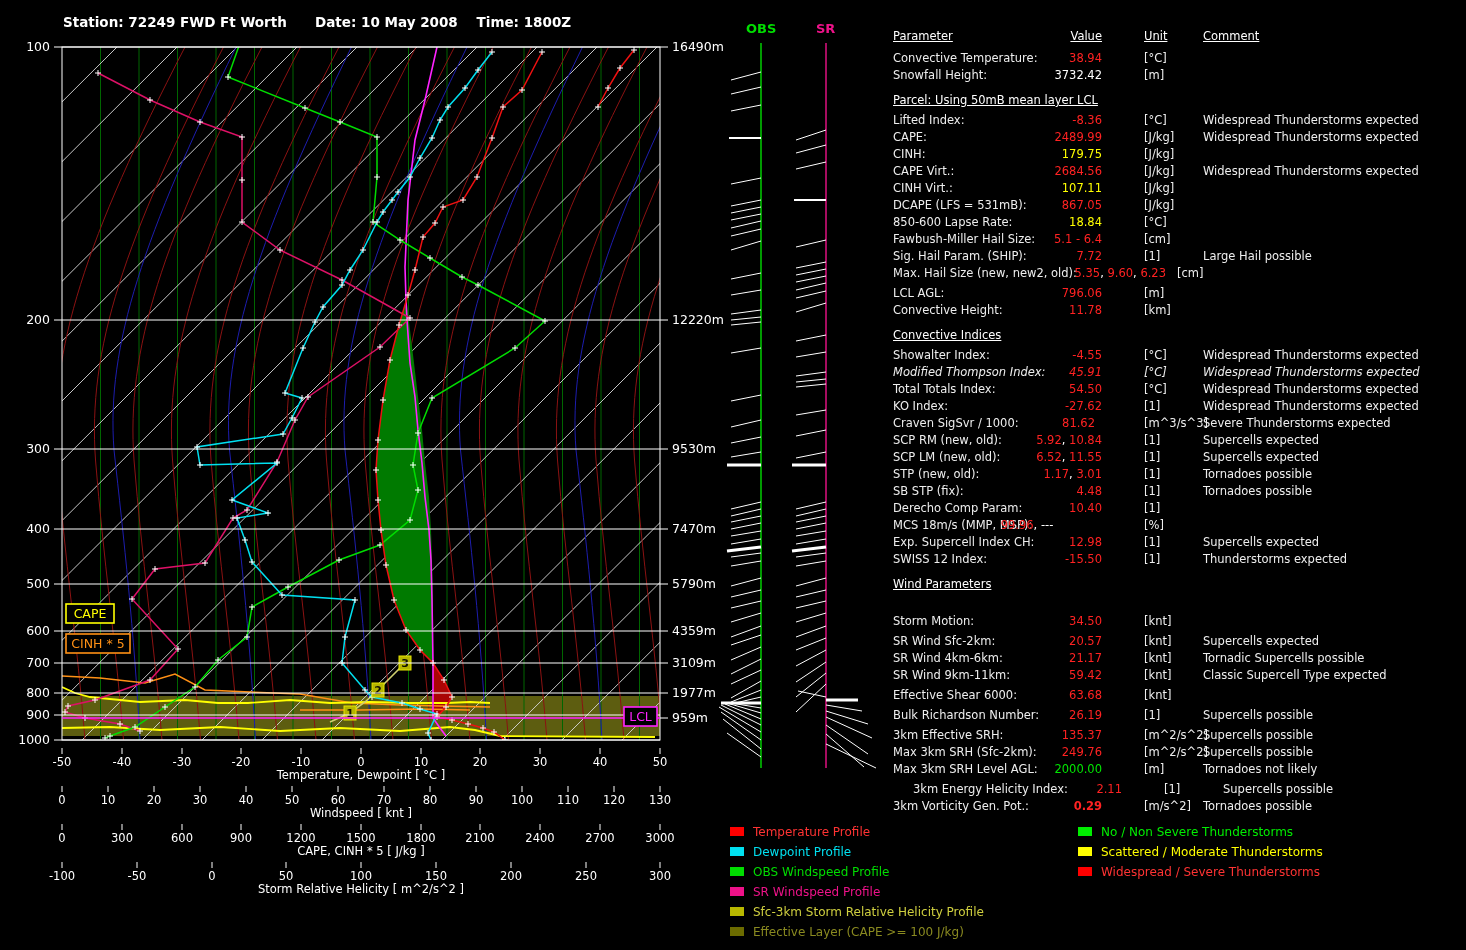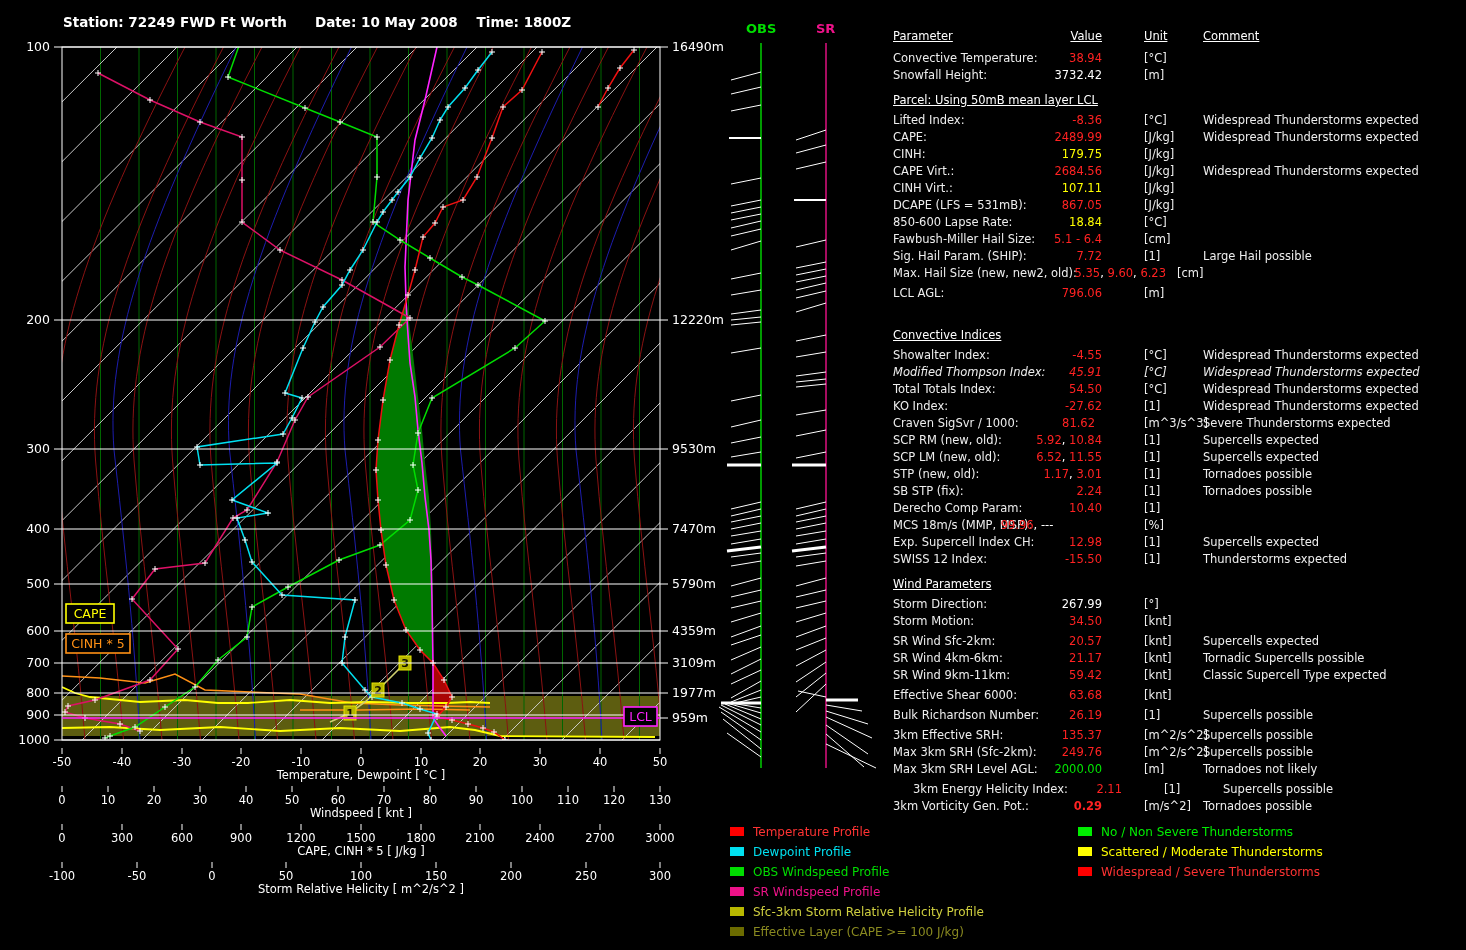--- a/index.html
+++ b/index.html
@@ -713,20 +713,25 @@
       <div class="prow" style="top:266px;left:0;width:573px;">
         <div class="pcellP" style="">Max. Hail Size (new, new2, old):</div>
         <div class="pcellV" style="left:123px;width:150px;"><span style="color: rgb(255, 34, 34);">5.35</span><span style="color: rgb(255, 255, 255);">,  </span><span style="color: rgb(255, 34, 34);">9.60</span><span style="color: rgb(255, 255, 255);">,  </span><span style="color: rgb(255, 34, 34);">6.23</span></div>
         <div class="pcellU" style="left:284px;">[cm]</div>
       </div>
       <div class="prow" style="top:286px;left:0;width:573px;">
         <div class="pcellP" style="">LCL AGL:</div>
         <div class="pcellV" style="left:59px;width:150px;"><span style="color: rgb(255, 34, 34);">796.06</span></div>
         <div class="pcellU" style="left:251px;">[m]</div>
       </div>
+      <div class="prow" style="top:303px;left:0;width:573px;">
+        <div class="pcellP" style="">Convective Height:</div>
+        <div class="pcellV" style="left:59px;width:150px;"><span style="color: rgb(255, 34, 34);">11.78</span></div>
+        <div class="pcellU" style="left:251px;">[km]</div>
+      </div>
       <div class="ptitle" style="top:328px;left:0;">Convective Indices</div>
       <div class="prow" style="top:348px;left:0;width:573px;">
         <div class="pcellP" style="">Showalter Index:</div>
         <div class="pcellV" style="left:59px;width:150px;"><span style="color: rgb(255, 34, 34);">-4.55</span></div>
         <div class="pcellU" style="left:251px;">[°C]</div>
         <div class="pcellC" style="left:310px;">Widespread Thunderstorms expected</div>
       </div>
       <div class="prow" style="top:365px;left:0;width:573px;font-style:italic;">
         <div class="pcellP" style="">Modified Thompson Index:</div>
         <div class="pcellV" style="left:59px;width:150px;"><span style="color: rgb(255, 34, 34);">45.91</span></div>
@@ -764,21 +769,21 @@
         <div class="pcellC" style="left:310px;">Supercells expected</div>
       </div>
       <div class="prow" style="top:467px;left:0;width:573px;">
         <div class="pcellP" style="">STP (new, old):</div>
         <div class="pcellV" style="left:59px;width:150px;"><span style="color: rgb(255, 34, 34);">1.17</span><span style="color: rgb(255, 255, 255);">,  </span><span style="color: rgb(255, 34, 34);">3.01</span></div>
         <div class="pcellU" style="left:251px;">[1]</div>
         <div class="pcellC" style="left:310px;">Tornadoes possible</div>
       </div>
       <div class="prow" style="top:484px;left:0;width:573px;">
         <div class="pcellP" style="">SB STP (fix):</div>
-        <div class="pcellV" style="left:59px;width:150px;"><span style="color: rgb(255, 34, 34);">2.24</span></div>
+        <div class="pcellV" style="left:59px;width:150px;"><span style="color: rgb(255, 34, 34);">4.48</span></div>
         <div class="pcellU" style="left:251px;">[1]</div>
         <div class="pcellC" style="left:310px;">Tornadoes possible</div>
       </div>
       <div class="prow" style="top:501px;left:0;width:573px;">
         <div class="pcellP" style="">Derecho Comp Param:</div>
         <div class="pcellV" style="left:59px;width:150px;"><span style="color: rgb(255, 34, 34);">10.40</span></div>
         <div class="pcellU" style="left:251px;">[1]</div>
       </div>
       <div class="prow" style="top:518px;left:0;width:573px;">
         <div class="pcellP" style="">MCS 18m/s (MMP, MSP):</div>
@@ -791,25 +796,20 @@
         <div class="pcellU" style="left:251px;">[1]</div>
         <div class="pcellC" style="left:310px;">Supercells expected</div>
       </div>
       <div class="prow" style="top:552px;left:0;width:573px;">
         <div class="pcellP" style="">SWISS 12 Index:</div>
         <div class="pcellV" style="left:59px;width:150px;"><span style="color: rgb(255, 34, 34);">-15.50</span></div>
         <div class="pcellU" style="left:251px;">[1]</div>
         <div class="pcellC" style="left:310px;">Thunderstorms expected</div>
       </div>
       <div class="ptitle" style="top:577px;left:0;">Wind Parameters</div>
-      <div class="prow" style="top:597px;left:0;width:573px;">
-        <div class="pcellP" style="">Storm Direction:</div>
-        <div class="pcellV" style="left:59px;width:150px;"><span style="color: rgb(255, 255, 255);">267.99</span></div>
-        <div class="pcellU" style="left:251px;">[°]</div>
-      </div>
       <div class="prow" style="top:614px;left:0;width:573px;">
         <div class="pcellP" style="">Storm Motion:</div>
         <div class="pcellV" style="left:59px;width:150px;"><span style="color: rgb(255, 34, 34);">34.50</span></div>
         <div class="pcellU" style="left:251px;">[knt]</div>
       </div>
       <div class="prow" style="top:634px;left:0;width:573px;">
         <div class="pcellP" style="">SR Wind Sfc-2km:</div>
         <div class="pcellV" style="left:59px;width:150px;"><span style="color: rgb(255, 34, 34);">20.57</span></div>
         <div class="pcellU" style="left:251px;">[knt]</div>
         <div class="pcellC" style="left:310px;">Supercells expected</div>

